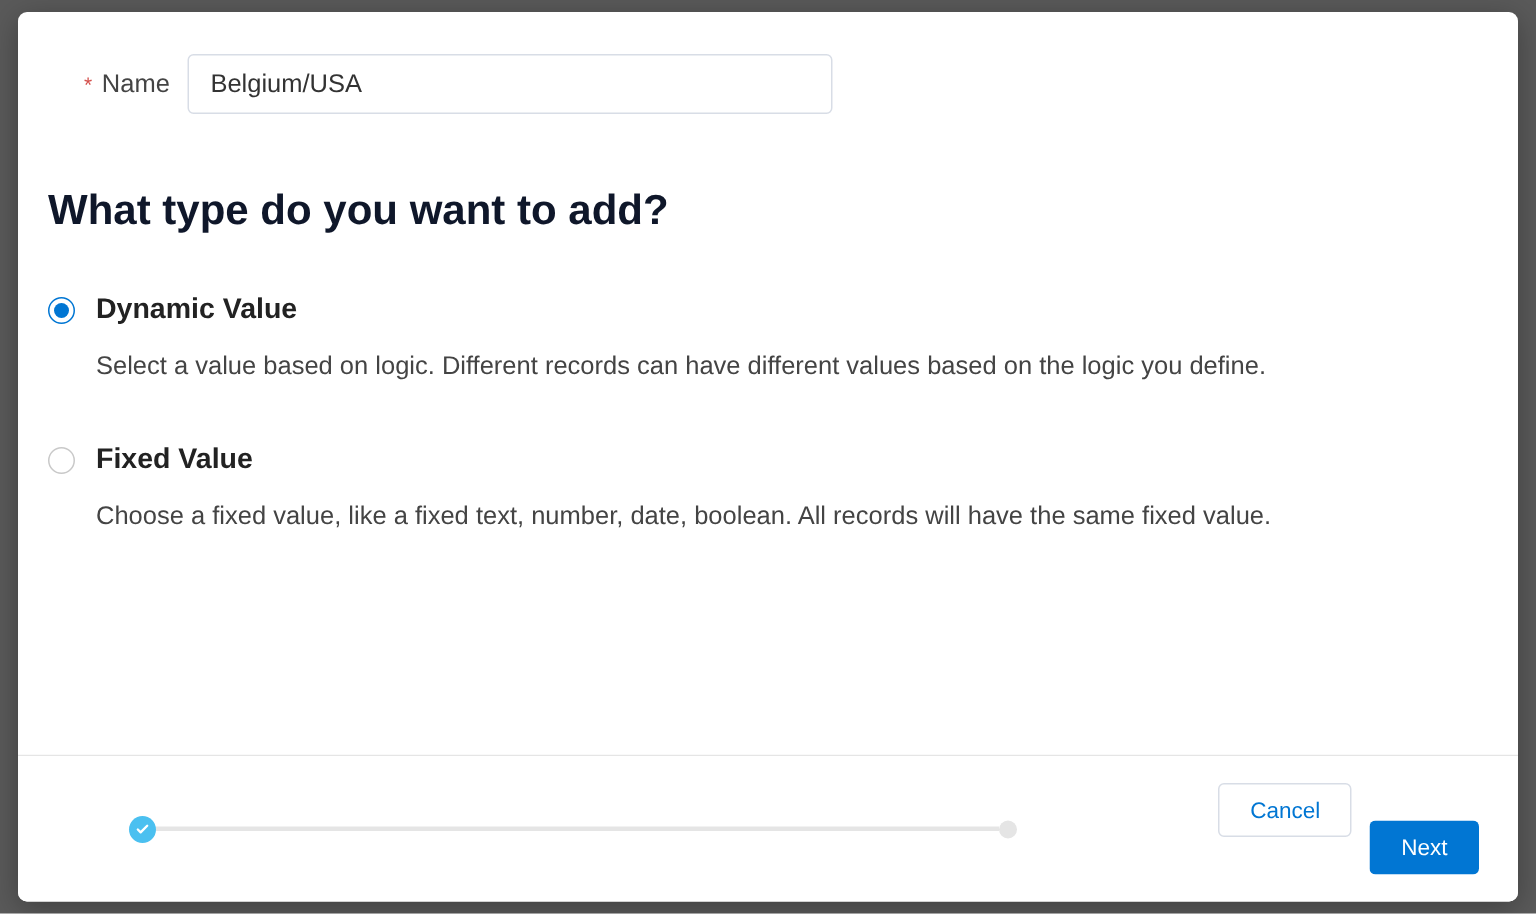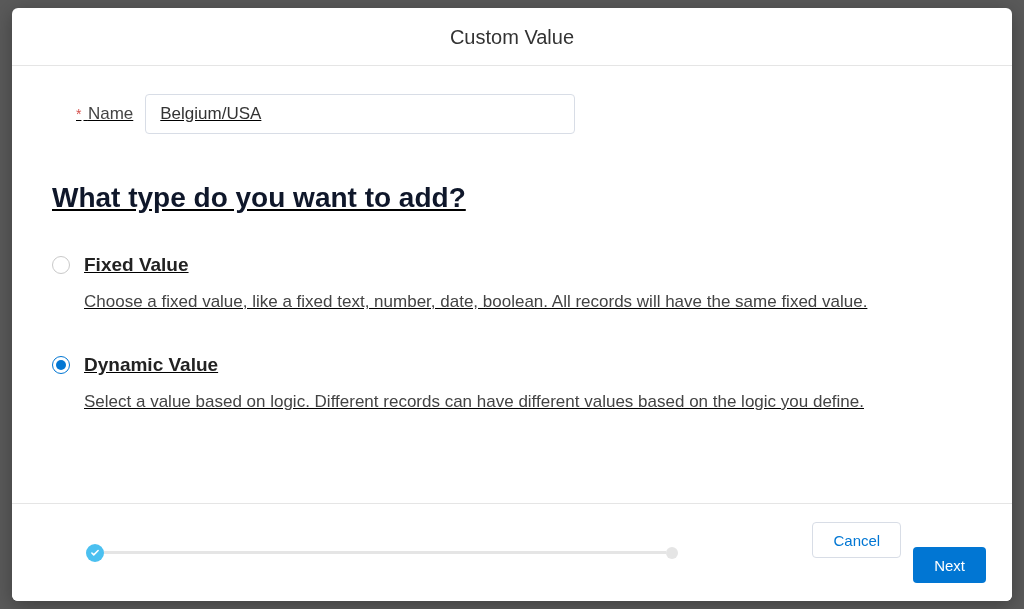--- a/index.html
+++ b/index.html
@@ -28,23 +28,22 @@
       text-align: center;
       border-bottom: 1px solid #e5e5e5;
     }
     .modal-title {
       font-size: 20px;
       font-weight: 400;
       color: #333;
     }
     .modal-body {
       flex: 1;
-      padding: 28px 30px 0 40px;
+      padding: 28px 30px 0 20px;
       overflow-y: auto;
-      text-decoration: underline;
     }
     .name-row {
       display: flex;
       align-items: center;
       margin-bottom: 48px;
       gap: 12px;
       padding-left: 24px;
     }
     .required-asterisk {
       color: #d4504c;
@@ -177,49 +176,46 @@
       background: #0176d3;
       color: #fff;
       font-weight: 500;
       margin-top: 25px;
     }
   </style>
 </head>
 <body>
 
 <div class="modal">
-  <div class="modal-header">
-    <h1 class="modal-title">Custom Value</h1>
-  </div>
 
   <div class="modal-body">
     <div class="name-row">
       <span>
         <span class="required-asterisk">*</span>
         <span class="name-label">Name</span>
       </span>
       <input type="text" class="name-input" value="Belgium/USA" style="">
     </div>
 
     <h2 class="section-heading">What type do you want to add?</h2>
 
     <div class="option">
       <div class="option-header">
+        <span class="radio selected"></span>
+        <span class="option-title">Dynamic Value</span>
+      </div>
+      <p class="option-desc">Select a value based on logic. Different records can have different values based on the logic you define.</p>
+    </div>
+
+    <div class="option">
+      <div class="option-header">
         <span class="radio"></span>
         <span class="option-title">Fixed Value</span>
       </div>
       <p class="option-desc">Choose a fixed value, like a fixed text, number, date, boolean. All records will have the same fixed value.</p>
-    </div>
-
-    <div class="option">
-      <div class="option-header">
-        <span class="radio selected"></span>
-        <span class="option-title">Dynamic Value</span>
-      </div>
-      <p class="option-desc">Select a value based on logic. Different records can have different values based on the logic you define.</p>
     </div>
   </div>
 
   <div class="modal-footer">
     <div class="progress-wrap">
       <span class="step-dot done">
         <svg viewBox="0 0 16 16" fill="none">
             <path d="M3 8l3 3 7-7" stroke="#fff" stroke-width="2.5" stroke-linecap="round" stroke-linejoin="round"></path>
           </svg>
       </span>

